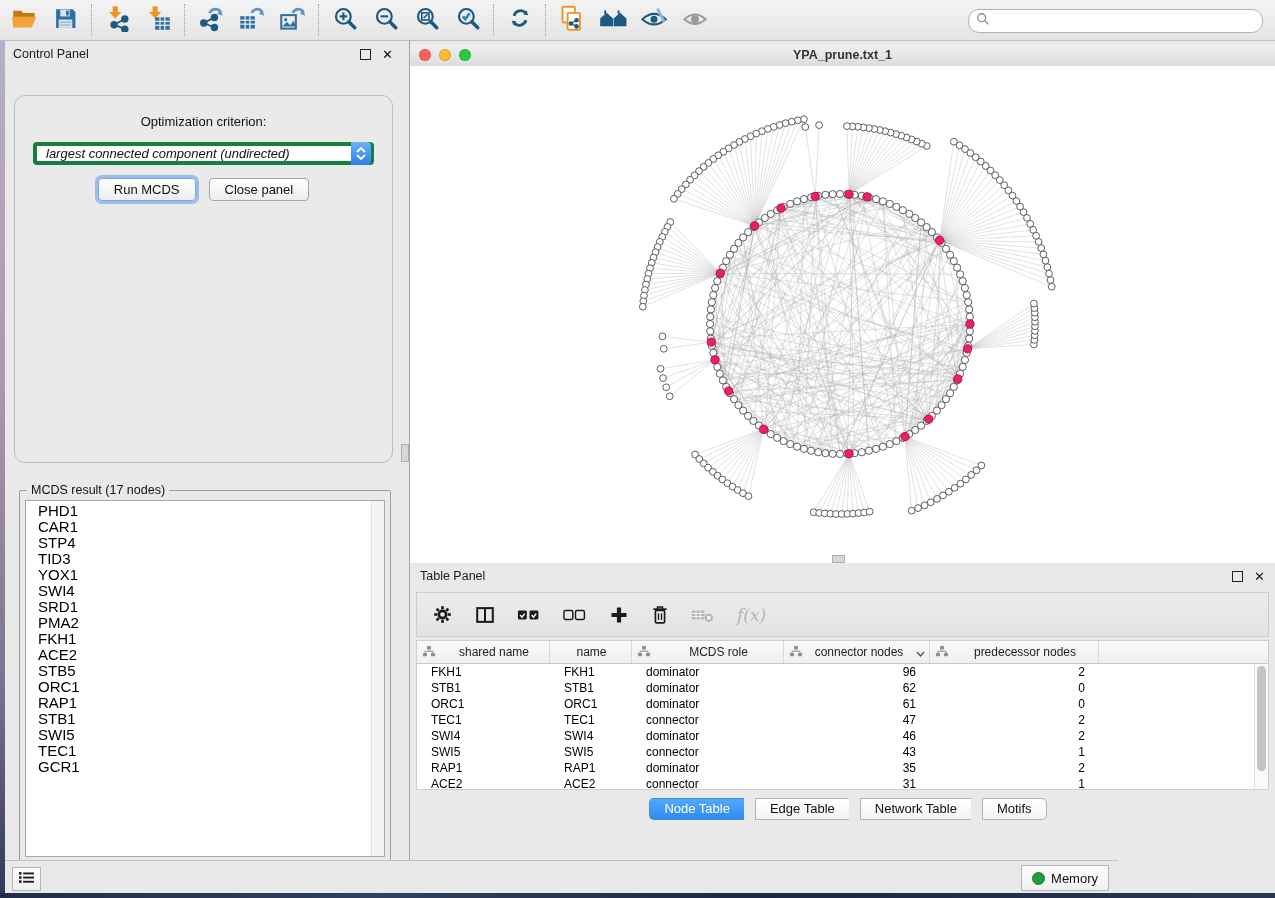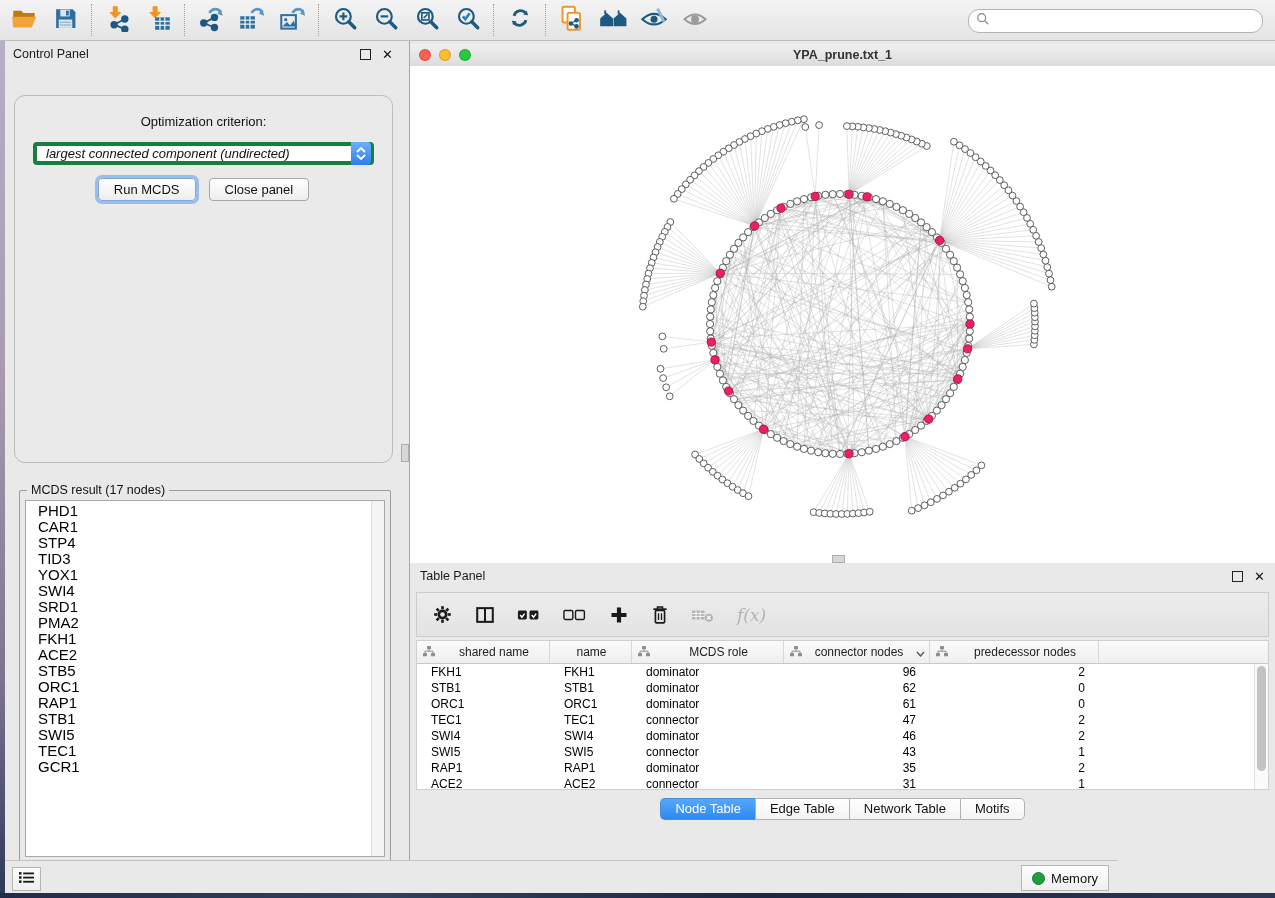--- a/index.html
+++ b/index.html
@@ -64,21 +64,21 @@
   .thead{display:flex;height:22px;background:linear-gradient(#fafafa,#efefef);border-bottom:1px solid #c9c9c9;}
   .th{display:flex;align-items:center;border-right:1px solid #d8d8d8;box-sizing:border-box;padding:0 4px 0 6px;gap:8px;}
   .th .lbl{flex:1;text-align:center;font-size:12px;color:#222;white-space:nowrap;overflow:hidden;}
   .trow{display:flex;height:16px;align-items:center;}
   .td{font-size:12px;color:#000;box-sizing:border-box;white-space:nowrap;overflow:hidden;}
   .td.l{padding-left:14px;text-align:left;}
   .td.r{padding-right:14px;text-align:right;}
   .vtrack{position:absolute;top:23px;right:0;bottom:0;width:13px;background:#fafafa;border-left:1px solid #e2e2e2;}
   .vthumb{position:absolute;top:2px;left:1.5px;width:9px;height:105px;background:#c3c3c3;border-radius:5px;}
   .btabs{position:absolute;left:0;right:0;bottom:40px;display:flex;justify-content:center;}
-  .btabs .tab{font-size:13px;padding:2px 14px 3px;background:linear-gradient(#ffffff,#f3f3f3);border:1px solid #b2b2b2;border-right:none;color:#111;}
+  .btabs .tab{font-size:13px;padding:2px 14px 3px;background:linear-gradient(#ffffff,#f3f3f3);border:1px solid #b2b2b2;border-right:none;color:#111;margin-left:11px;}
   .btabs .tab:first-child{border-radius:5px 0 0 5px;}
   .btabs .tab:last-child{border-right:1px solid #b2b2b2;border-radius:0 5px 5px 0;}
   .btabs .tab.active{background:linear-gradient(#55a8fd,#2d8af1);color:#fff;border-color:#4b8ed2;}
 
   
   .statusbar{position:absolute;left:5px;top:860px;width:1113px;height:33px;background:#e9e9e9;border-top:1px solid #c2c2c2;box-sizing:border-box;}
   .status-left-btn{position:absolute;left:7px;top:6px;width:27px;height:22px;background:linear-gradient(#fdfdfd,#efefef);border:1px solid #b5b5b5;display:flex;align-items:center;justify-content:center;}
   .memory-btn{position:absolute;right:9px;top:4px;height:24px;background:linear-gradient(#fdfdfd,#f0f0f0);border:1px solid #b5b5b5;display:flex;align-items:center;gap:6px;padding:0 10px;font-size:13px;color:#111;}
   .memdot{width:11px;height:11px;border-radius:50%;background:#1e9e40;border:1px solid #157a30;}
 </style>

